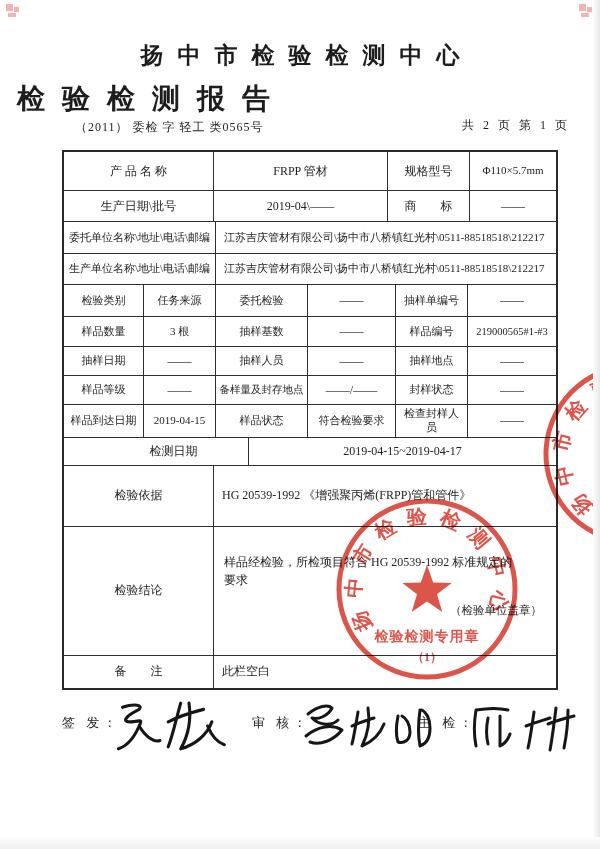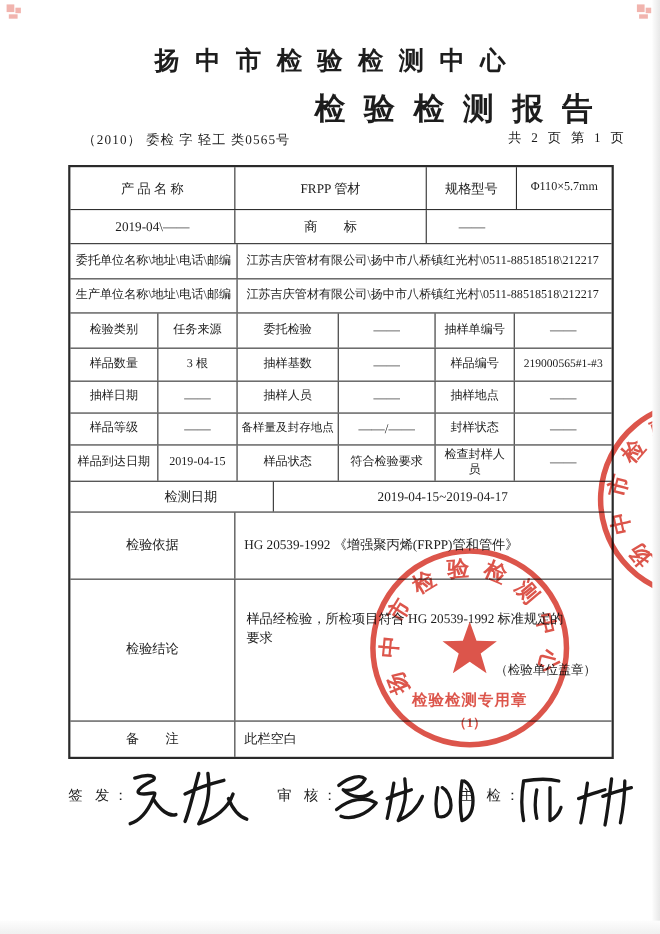--- a/index.html
+++ b/index.html
@@ -18,21 +18,21 @@
     background:
       linear-gradient(#e15b4e,#e15b4e) 0 0/7px 7px no-repeat,
       linear-gradient(#e15b4e,#e15b4e) 8px 3px/5px 5px no-repeat,
       linear-gradient(#e15b4e,#e15b4e) 2px 9px/8px 4px no-repeat;}
   .corner-mark.tl{left:6px;top:4px;}
   .corner-mark.tr{left:579px;top:4px;}
 
   
   .org-title{position:absolute;left:0;top:40px;width:600px;text-align:center;
     font-size:23px;font-weight:bold;letter-spacing:14px;text-indent:14px;}
-  .report-title{position:absolute;left:0;top:80px;width:556px;text-align:right;
+  .report-title{position:absolute;left:0;top:80px;width:556px;text-align:left;
     font-size:28px;font-weight:bold;letter-spacing:17px;text-indent:17px;}
   .ref-line{position:absolute;left:75px;top:119px;font-size:12px;letter-spacing:1px;}
   .page-line{position:absolute;right:30px;top:117px;font-size:12px;letter-spacing:3px;text-align:center;}
 
   
   .report-table{position:absolute;left:62px;top:150px;width:492px;
     border:2px solid #2a2a2a;background:#fff;}
   .trow{display:grid;border-bottom:1px solid #2f2f2f;}
   .trow:last-child{border-bottom:none;}
   .cols-a{grid-template-columns:150px 174px 82px 1fr;}
@@ -69,33 +69,34 @@
   .sig path{fill:none;stroke:#161616;stroke-width:3;stroke-linecap:round;stroke-linejoin:round;}
 </style>
 </head>
 <body>
 
 <div class="corner-mark tl"></div>
 <div class="corner-mark tr"></div>
 
 <div class="org-title">扬中市检验检测中心</div>
 <div class="report-title">检验检测报告</div>
-<div class="ref-line">（2010） 委检 字 轻工 类0565号</div>
+<div class="ref-line">（2011） 委检 字 轻工 类0565号</div>
 <div class="page-line">共 2 页 第 1 页</div>
 
 <div class="report-table">
 
   <div class="trow cols-a h38">
     <div class="cell">产 品 名 称</div>
     <div class="cell">FRPP 管材</div>
     <div class="cell">规格型号</div>
     <div class="cell small">Φ110×5.7mm</div>
   </div>
 
   <div class="trow cols-a h30">
+    <div class="cell">生产日期\批号</div>
     <div class="cell">2019-04\——</div>
     <div class="cell">商　　标</div>
     <div class="cell">——</div>
   </div>
 
   <div class="trow cols-b h31">
     <div class="cell small">委托单位名称\地址\电话\邮编</div>
     <div class="cell left small">江苏吉庆管材有限公司\扬中市八桥镇红光村\0511-88518518\212217</div>
   </div>
 

